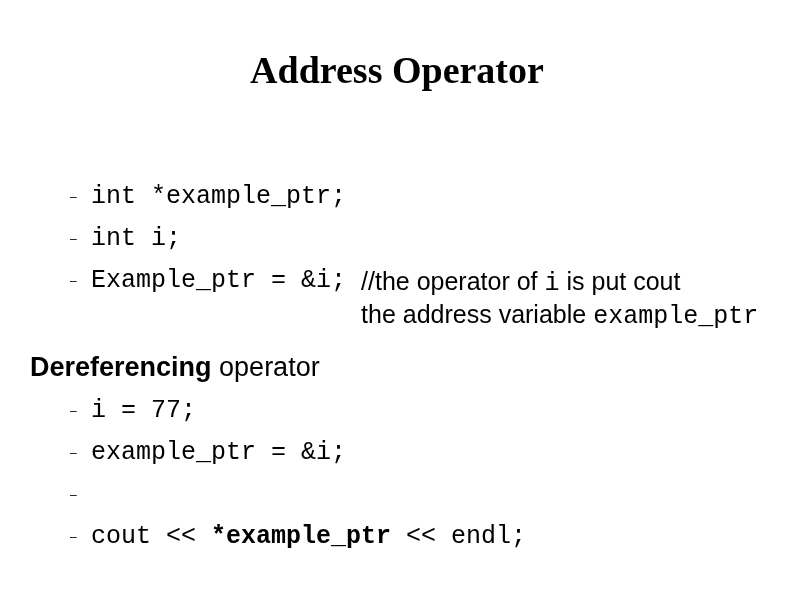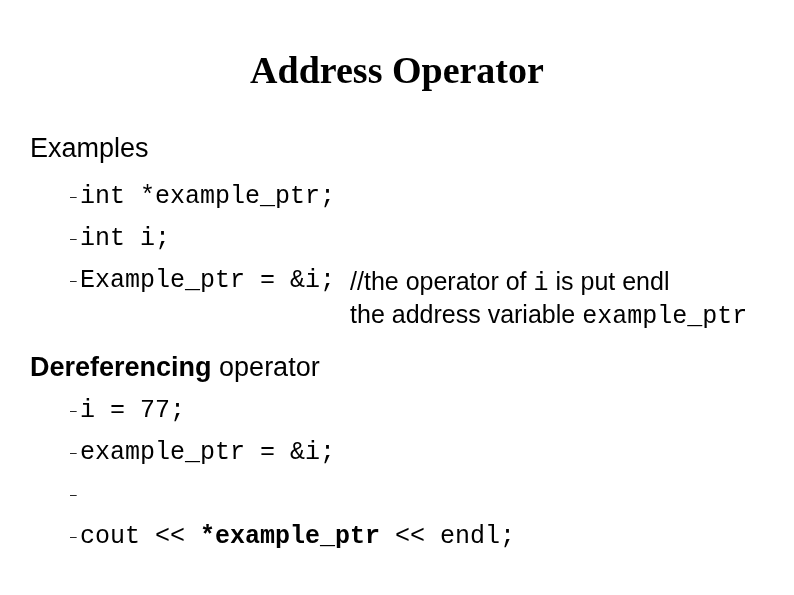--- a/index.html
+++ b/index.html
@@ -63,20 +63,21 @@
     font-size: 12px;
     line-height: 30px;
     width: 10px;
     flex: 0 0 auto;
   }
   .code {
     font-family: "Courier New", Courier, monospace;
     font-size: 25px;
     line-height: 30px;
     white-space: pre;
+    margin-left: 11px;
   }
   .comment-text {
     font-family: Arial, Helvetica, sans-serif;
     font-size: 25px;
     line-height: 30px;
   }
   .comment-text .mono {
     font-family: "Courier New", Courier, monospace;
   }
   .line3-block .code-lead {
@@ -87,40 +88,39 @@
     flex-direction: column;
   }
 </style>
 </head>
 <body>
 
 <div class="page">
 
   <div class="title">Address Operator</div>
 
-  <div class="section-a">Examples</div>
 
   <div class="bullets-a">
 
     <div class="item">
       <span class="dash">–</span>
       <span class="code">int *example_ptr;</span>
     </div>
 
     <div class="item">
       <span class="dash">–</span>
       <span class="code">int i;</span>
     </div>
 
     <div class="item line3-block">
       <span class="dash">–</span>
       <span class="code code-lead">Example_ptr = &amp;i; </span>
       <span class="comment-col">
         <span class="comment-text">
-          <span>//</span><span>the operator of </span><span class="mono">i</span><span> is put endl</span>
+          <span>//</span><span>the operator of </span><span class="mono">i</span><span> is put cout</span>
         </span>
         <span class="comment-text">
           <span>the address variable </span><span class="mono">example_ptr</span>
         </span>
       </span>
     </div>
 
   </div>
 
   <div class="section-b">

